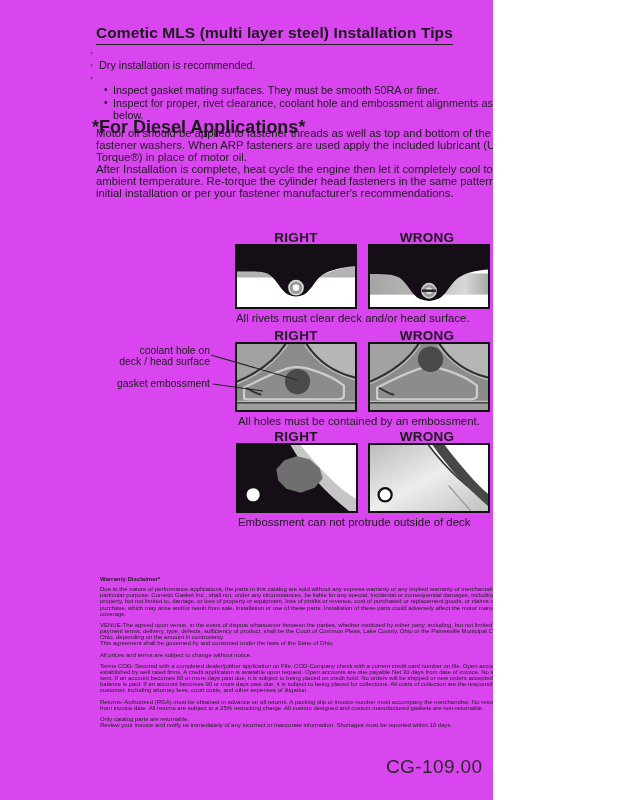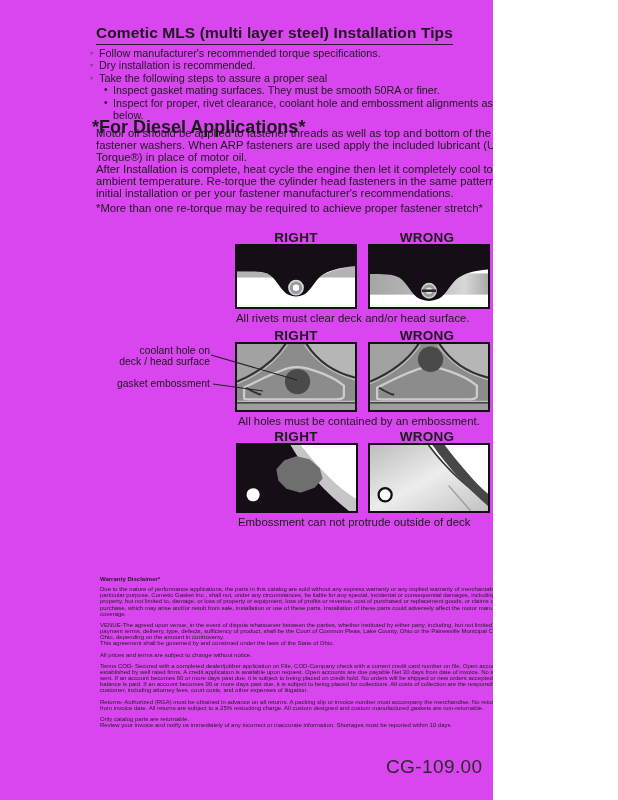--- a/index.html
+++ b/index.html
@@ -45,44 +45,41 @@
 </head>
 <body>
 
 <div class="page">
 
   <div class="abs title">Cometic MLS (multi layer steel) Installation Tips</div>
 
   <div class="abs intro">
     <div class="b-row">
       <span class="b-marker">◦</span>
-      <span>Follow manufacturer's recommended torque specifications.</span>
     </div>
     <div class="b-row">
       <span class="b-marker">◦</span>
       <span>Dry installation is recommended.</span>
     </div>
     <div class="b-row">
       <span class="b-marker">◦</span>
-      <span>Take the following steps to assure a proper seal</span>
     </div>
     <div class="b-row lvl2">
       <span class="b-marker">•</span>
       <span>Inspect gasket mating surfaces.  They must be smooth 50RA or finer.</span>
     </div>
     <div class="b-row lvl2">
       <span class="b-marker">•</span>
       <span>Inspect for proper, rivet clearance, coolant hole and embossment alignments as shown below.</span>
     </div>
   </div>
 
   <div class="abs diesel-h">*For Diesel Applications*</div>
   <div class="abs para p1">Motor oil should be applied to fastener threads as well as top and bottom of the fastener washers. When ARP fasteners are used apply the included lubricant (Ultra-Torque®) in place of motor oil.</div>
   <div class="abs para p2">After Installation is complete, heat cycle the engine then let it completely cool to ambient temperature. Re-torque the cylinder head fasteners in the same pattern as initial installation or per your fastener manufacturer's recommendations.</div>
-  <div class="abs para p3">*More than one re-torque may be required to achieve proper fastener stretch*</div>
 
   <div class="abs dg-label" style="left:235px; top:230px;">RIGHT</div>
   <div class="abs dg-label" style="left:366px; top:230px;">WRONG</div>
 
   <div class="abs dg-box h65" style="left:235px; top:244px;">
     <svg viewBox="0 0 117 60" preserveAspectRatio="none">
       <rect width="117" height="60" fill="#ffffff"></rect>
       <path d="M0 25 C12 24.5 22 24.5 30 27 L38 31 L38 31 L0 31 Z" fill="#b3b3b3"></path>
       <path d="M117 20 C106 21 96 24 88 27 L80 31 L117 31 Z" fill="#b3b3b3"></path>
       <path d="M0 0 H117 V20 C101 21.5 93 24 87 27 C78 31 74 44 66 48 Q58.5 51.5 51 48 C43 44 39 31 30 27 C24 24.5 13 25 0 25 Z" fill="#150e17"></path>

